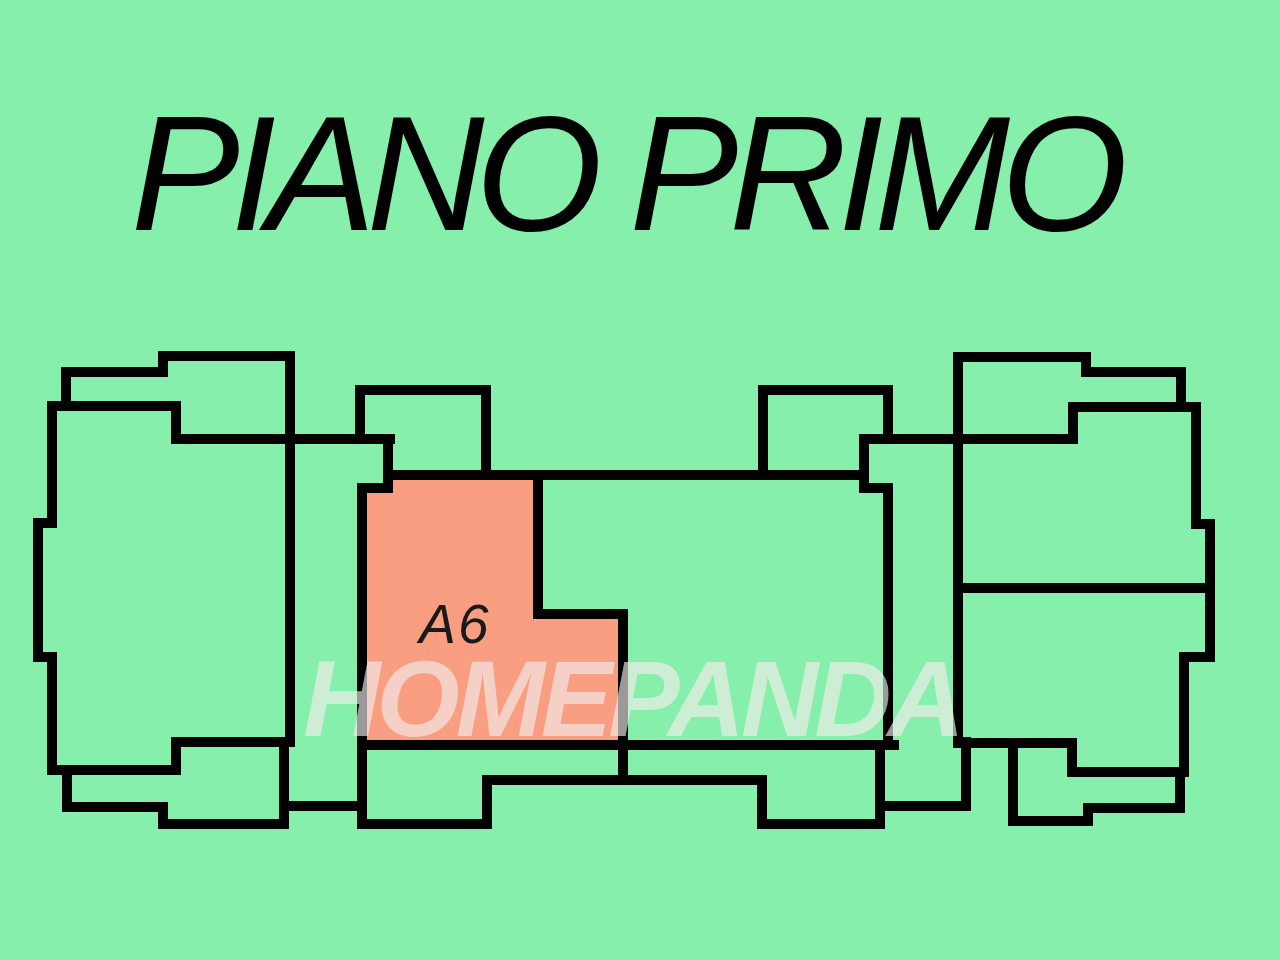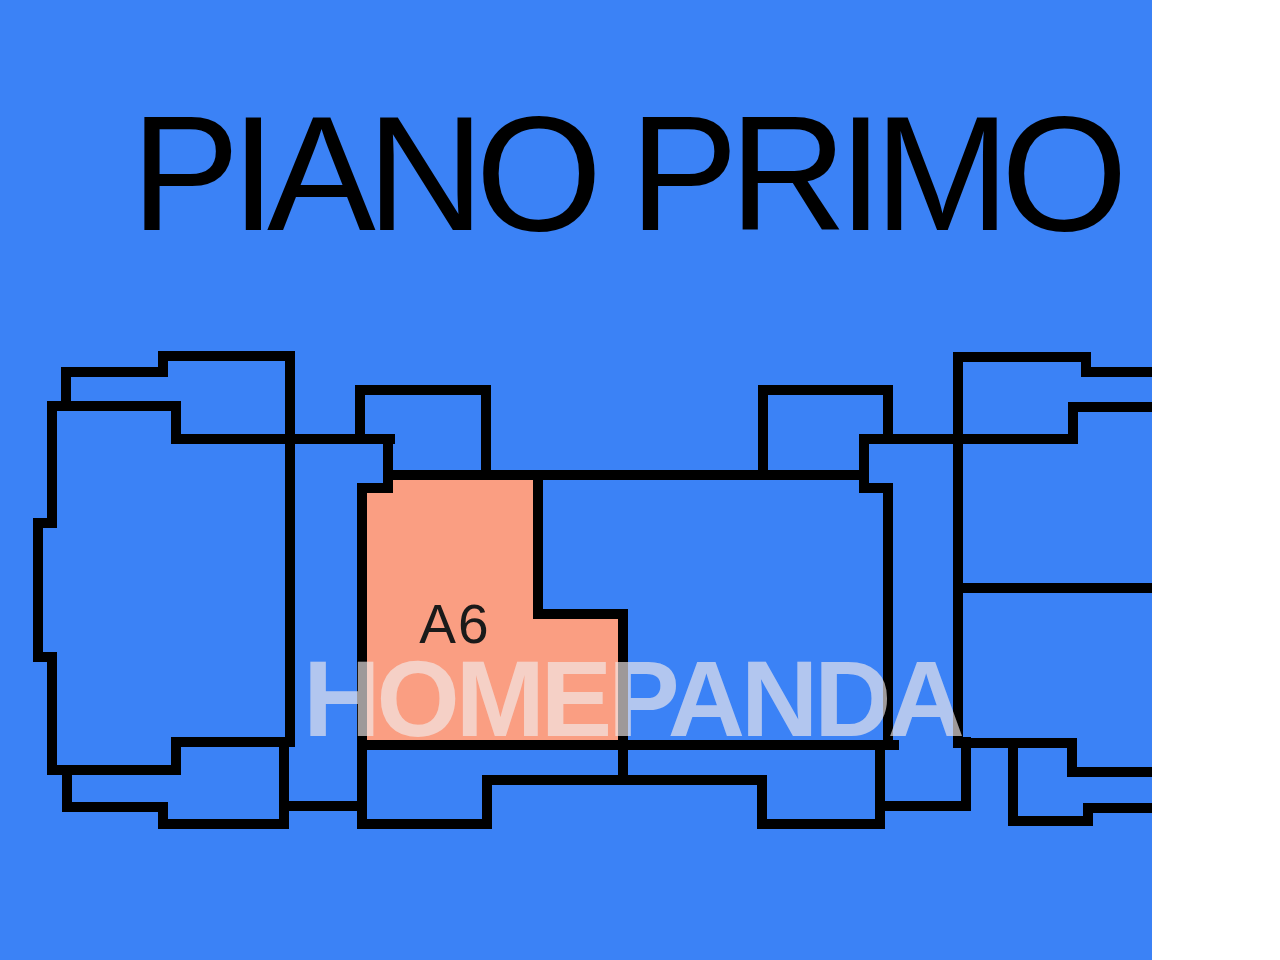--- a/index.html
+++ b/index.html
@@ -1,16 +1,16 @@
 <!DOCTYPE html>
 <html><head>
 <meta charset="utf-8">
 <style>
   html,body{margin:0;padding:0;background:#ffffff;}
-  #page{position:relative;width:1152px;height:960px;background:#3b82f6;overflow:hidden;}
+  #page{position:relative;width:1280px;height:960px;background:#86efac;overflow:hidden;font-style:italic;}
   svg{display:block;}
   text{font-family:"Liberation Sans", sans-serif;}
 </style>
 </head>
 <body>
 <div id="page">
 <svg width="1280" height="960" viewBox="0 0 1280 960">
 
   <polygon points="388,475 538,475 538,614 623,614 623,745 362,745 362,488 388,488" fill="#fa9e82"></polygon>
 

